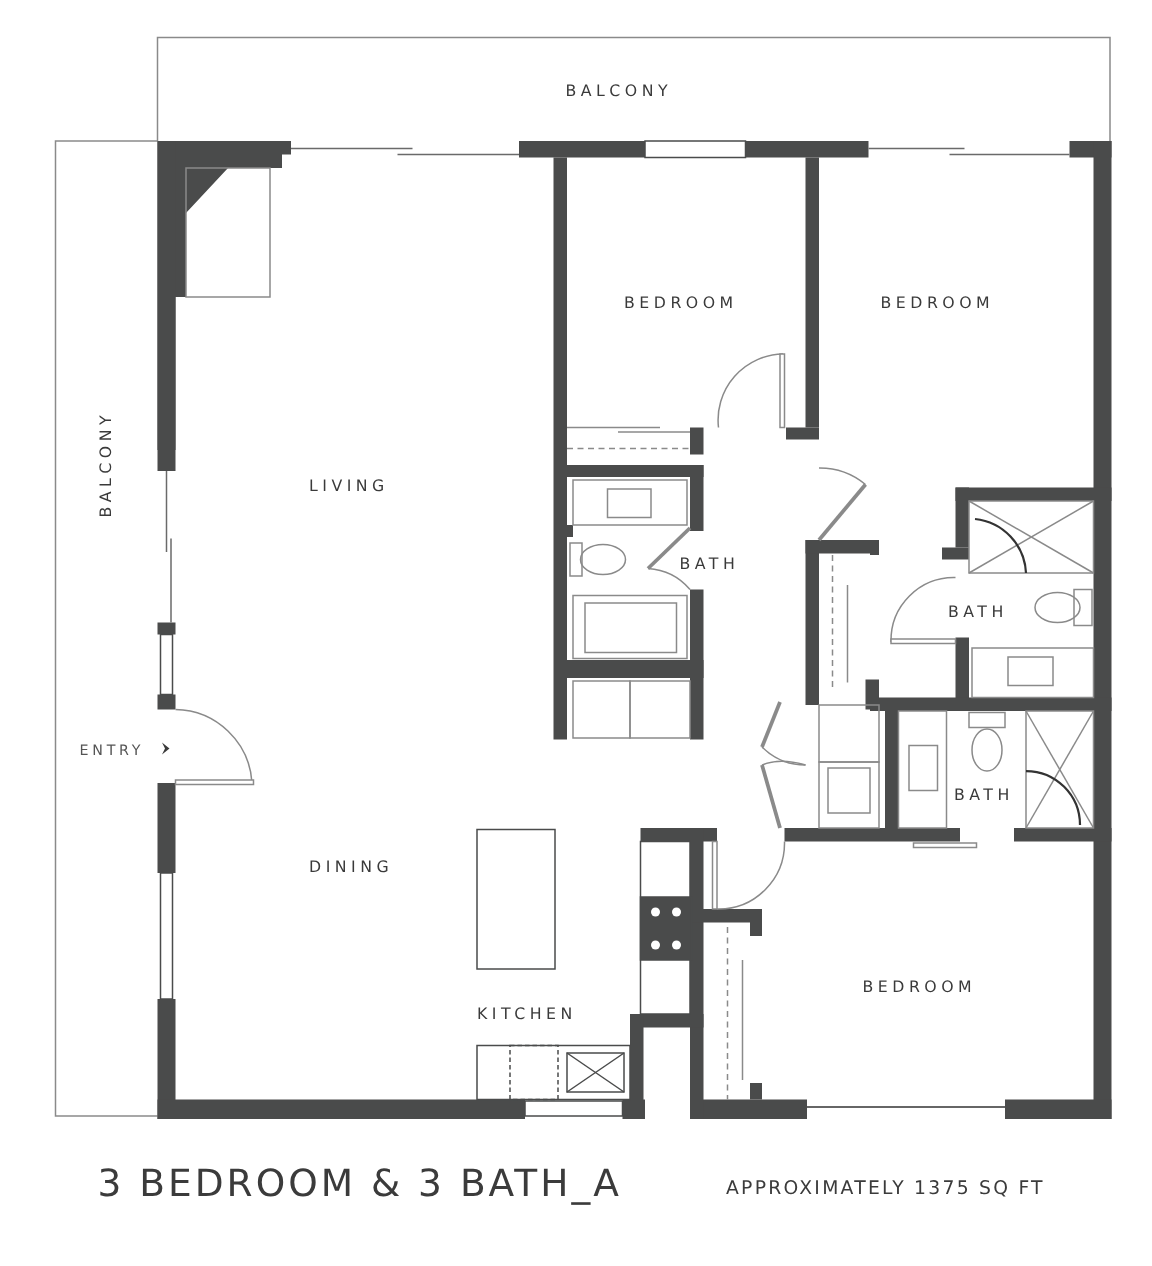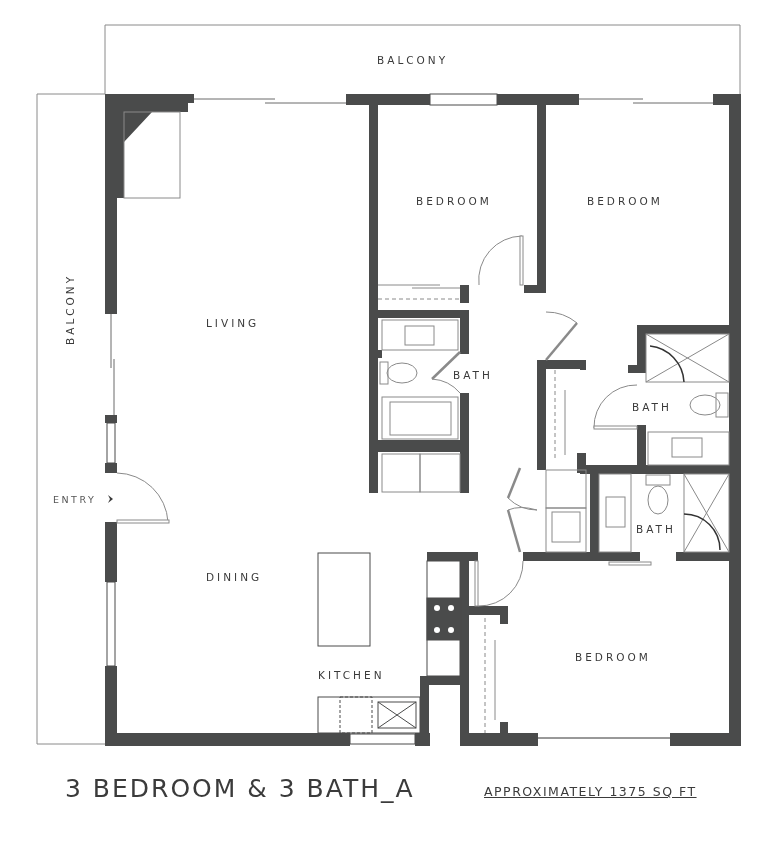--- a/index.html
+++ b/index.html
@@ -1,21 +1,21 @@
 <!DOCTYPE html>
 <html><head>
 <meta charset="utf-8">
 <style>
   html, body { margin: 0; padding: 0; background: #ffffff; }
   body { width: 768px; height: 844px; position: relative; overflow: hidden; font-family: "DejaVu Sans", sans-serif; }
   #plan { position: absolute; left: 0; top: 0; }
   .lbl { font-family: "DejaVu Sans", sans-serif; fill: #3a3a3a; letter-spacing: 3px; font-size: 10.5px; }
   .lbl-sm { font-family: "DejaVu Sans", sans-serif; fill: #555; letter-spacing: 2.5px; font-size: 9.5px; }
   .title { position: absolute; left: 38px; top: 774px; font-family: "DejaVu Sans", sans-serif; font-size: 25px; color: #3b3b3b; letter-spacing: 2px; white-space: nowrap; margin-left: 27px; }
-  .subtitle { position: absolute; left: 484px; top: 784px; font-family: "DejaVu Sans", sans-serif; font-size: 12.5px; color: #3b3b3b; letter-spacing: 1.5px; white-space: nowrap; text-decoration: underline; }
+  .subtitle { position: absolute; left: 484px; top: 784px; font-family: "DejaVu Sans", sans-serif; font-size: 12.5px; color: #3b3b3b; letter-spacing: 1.5px; white-space: nowrap; }
 </style>
 </head>
 <body>
 
 <svg id="plan" width="768" height="760" viewBox="0 0 768 760" xmlns="http://www.w3.org/2000/svg">
 
   <g fill="none" stroke="#8a8a8a" stroke-width="1">
     <polyline points="105,94 105,25 740,25 740,94"></polyline>
   </g>
   <g fill="none" stroke="#8a8a8a" stroke-width="1">

